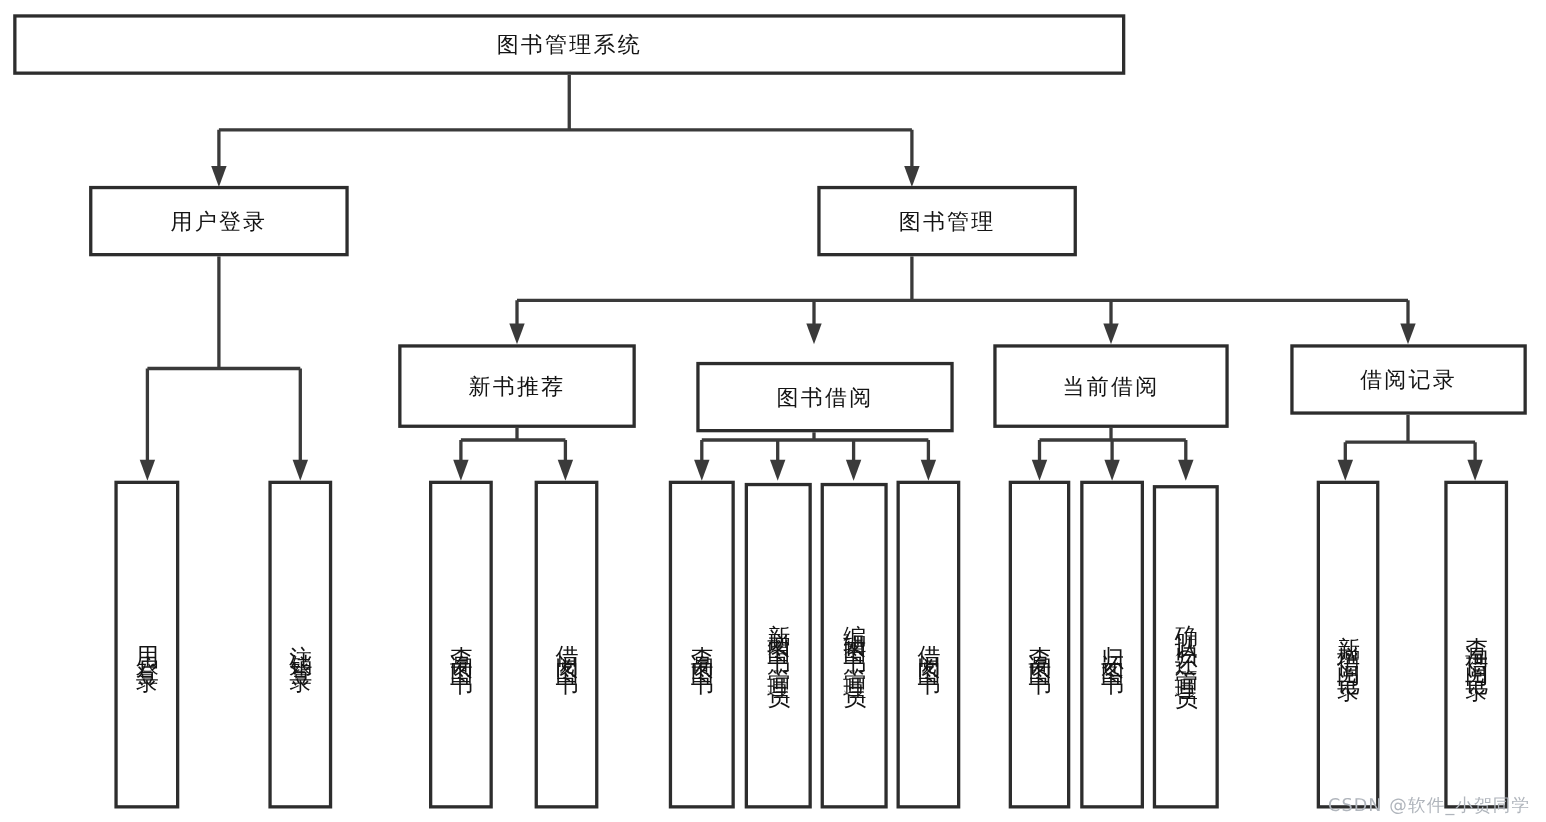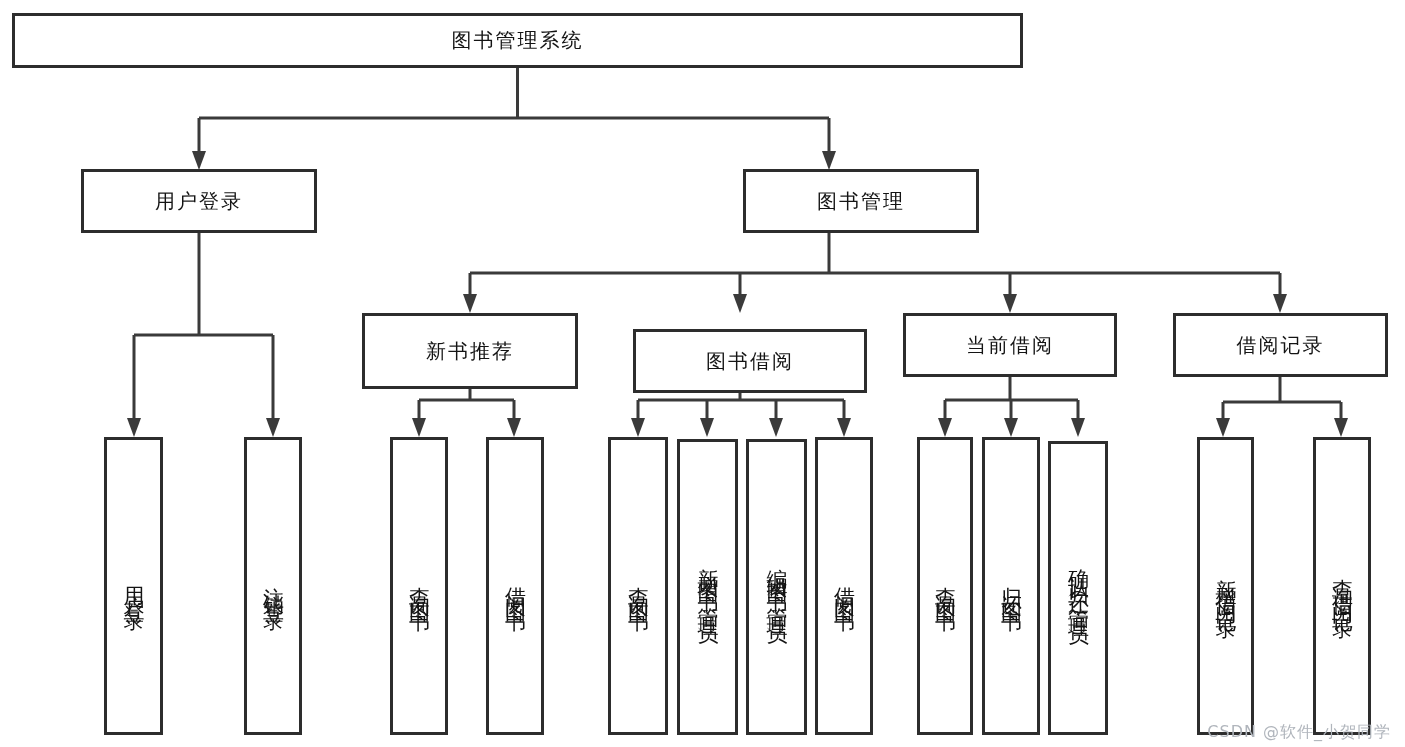--- a/index.html
+++ b/index.html
@@ -125,21 +125,21 @@
     </g>
   </svg>
 
   <div class="node h-node" style="left:12px;top:13px;width:1011px;height:55px;">图书管理系统</div>
 
   <div class="node h-node" style="left:81px;top:169px;width:236px;height:64px;">用户登录</div>
   <div class="node h-node" style="left:711px;top:169px;width:236px;height:64px;margin-left:32px;">图书管理</div>
 
   <div class="node h-node" style="left:362px;top:313px;width:216px;height:76px;">新书推荐</div>
   <div class="node h-node" style="left:633px;top:313px;width:234px;height:64px;margin-top:16px;">图书借阅</div>
-  <div class="node h-node" style="left:903px;top:313px;width:214px;height:64px;">当前借阅</div>
+  <div class="node h-node" style="left:903px;top:313px;width:214px;height:76px;">当前借阅</div>
   <div class="node h-node" style="left:1173px;top:313px;width:215px;height:64px;">借阅记录</div>
 
   <div class="node leaf" style="left:104px;top:437px;width:59px;height:298px;">
     <span class="vtext">用户登录</span>
   </div>
   <div class="node leaf" style="left:244px;top:437px;width:58px;height:298px;">
     <span class="vtext">注销登录</span>
   </div>
 
   <div class="node leaf" style="left:390px;top:437px;width:58px;height:298px;">

